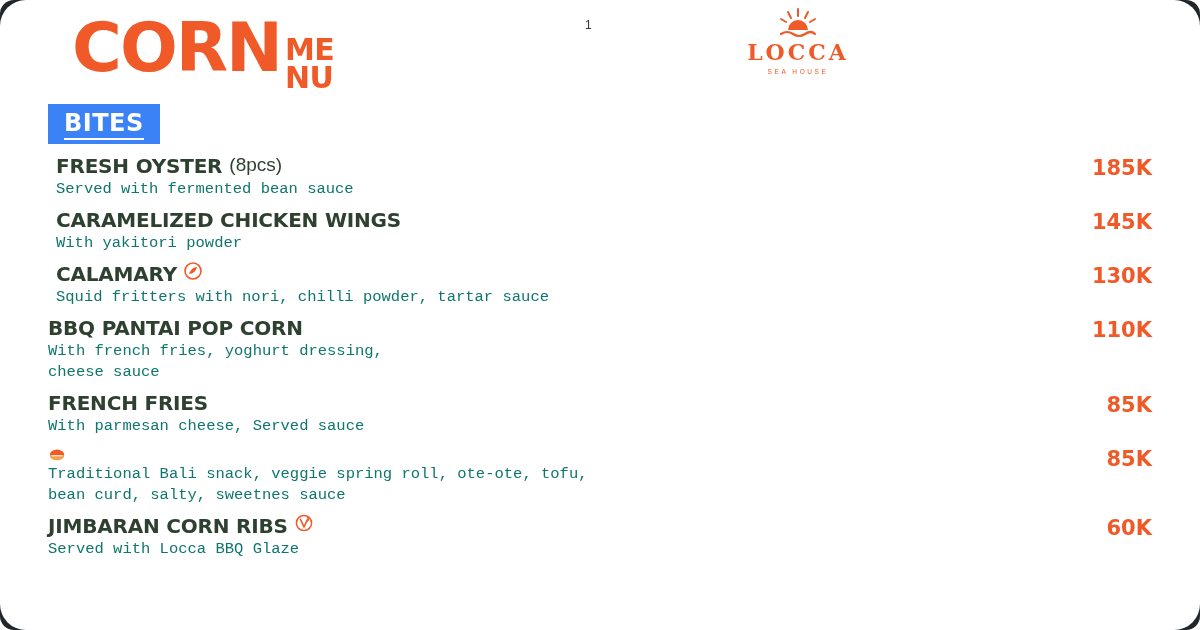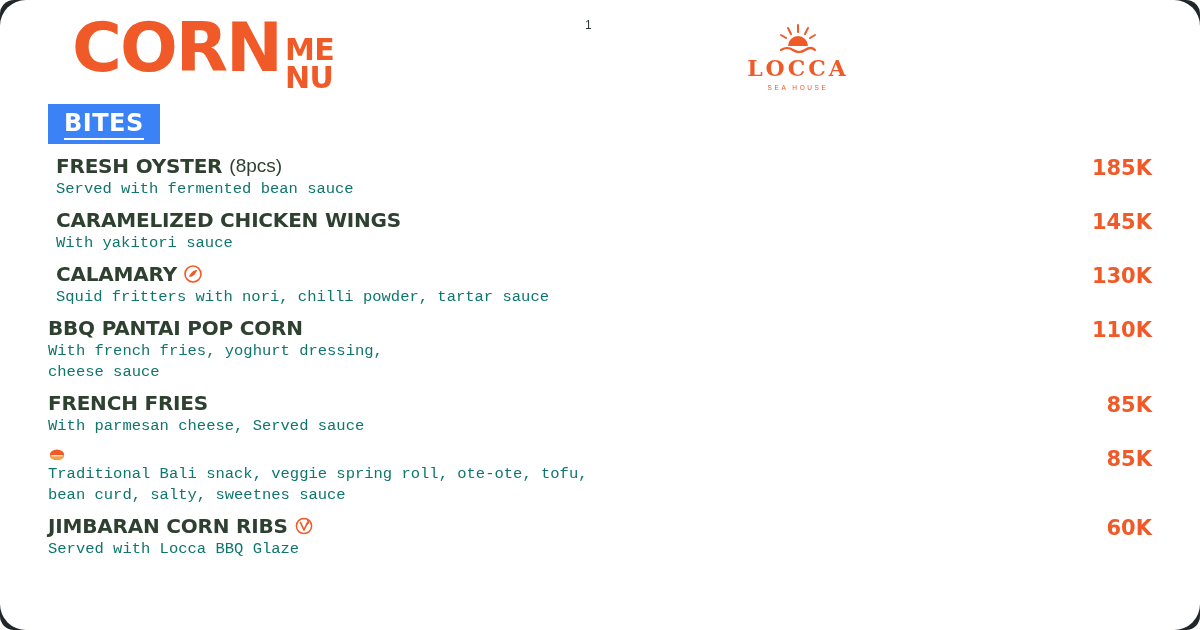--- a/index.html
+++ b/index.html
@@ -85,21 +85,21 @@
     top: 18px;
     font-size: 12px;
     color: #2f3a34;
     font-family: "Liberation Sans", sans-serif;
   }
 
   
   .brand {
     position: absolute;
     left: 738px;
-    top: 24px;
+    top: 8px;
     width: 120px;
     text-align: center;
   }
   .brand svg { display: block; margin: 0 auto; }
   .brand-name {
     font-size: 22px;
     font-weight: 700;
     letter-spacing: 3px;
     color: #f05a28;
     font-family: "DejaVu Serif", serif;
@@ -137,21 +137,20 @@
     left: 48px;
     right: 48px;
     top: 154px;
   }
   .item {
     position: relative;
     margin-bottom: 8px;
   }
   .item-head {
     display: flex;
-    align-items: center;
     gap: 7px;
   }
   .item-name {
     font-size: 20px;
     font-weight: 800;
     color: #2e4030;
     letter-spacing: -0.2px;
     font-family: "DejaVu Sans", sans-serif;
     white-space: nowrap;
   }
@@ -236,21 +235,21 @@
         <span class="item-qty">(8pcs)</span>
       </div>
       <div class="item-desc">Served with fermented  bean sauce</div>
       <div class="item-price">185K</div>
     </div>
 
     <div class="item indent-1">
       <div class="item-head">
         <span class="item-name">CARAMELIZED CHICKEN WINGS</span>
       </div>
-      <div class="item-desc">With yakitori sauce</div>
+      <div class="item-desc">With yakitori powder</div>
       <div class="item-price">145K</div>
     </div>
 
     <div class="item indent-1">
       <div class="item-head">
         <span class="item-name">CALAMARY</span>
         <span class="badge">
           <svg width="18" height="18" viewBox="0 0 18 18">
             <circle cx="9" cy="9" r="8" fill="none" stroke="#f05a28" stroke-width="1.6"></circle>
             <path d="M5 12 C7 6 11 5 13 5 C12 9 9 12 5 12 Z" fill="#f05a28"></path>

